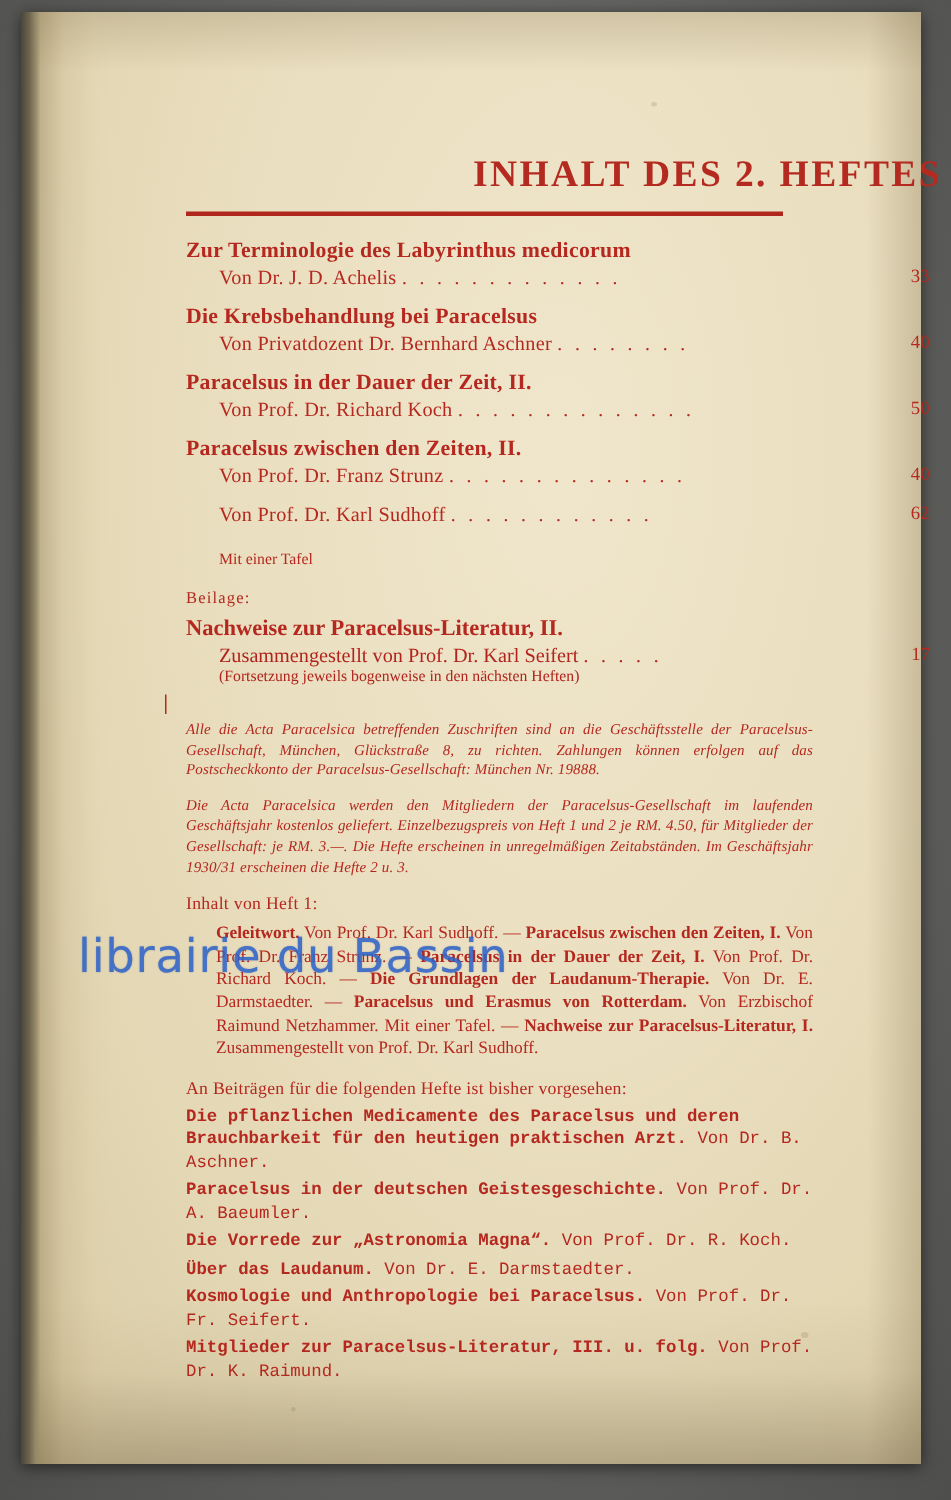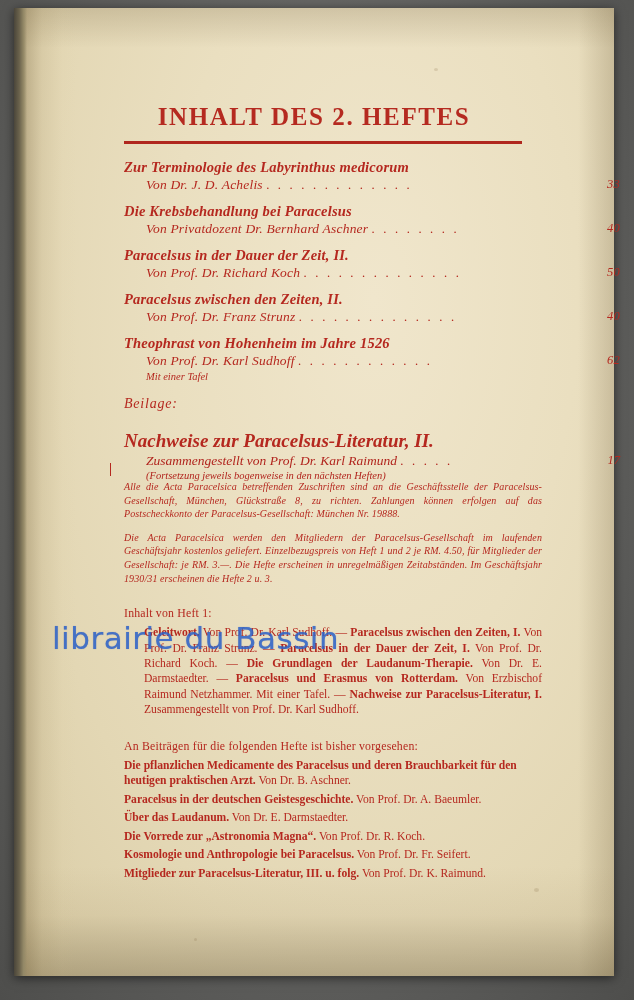--- a/index.html
+++ b/index.html
@@ -93,24 +93,24 @@
   .content {
     position: absolute;
     left: 0;
     top: 0;
     width: 600px;
     height: 968px;
     color: #b1241d;
   }
   h1.title {
     position: absolute;
-    left: 0;
+    left: 14px;
     top: 95px;
     width: 600px;
-    text-align: center;
+    text-align: right;
     margin: 0;
     font-size: 25px;
     font-weight: bold;
     letter-spacing: 1.6px;
     color: #b52a20;
     font-family: "Liberation Serif", serif;
   }
   .rule {
     position: absolute;
     left: 110px;
@@ -118,21 +118,20 @@
     width: 398px;
     height: 3px;
     background: #b0271e;
   }
 
   .toc {
     position: absolute;
     left: 110px;
     top: 150px;
     width: 420px;
-    font-style: italic;
   }
   .toc-entry {
     position: relative;
     margin-bottom: 8px;
   }
   .toc-main {
     font-size: 14.5px;
     font-weight: bold;
     color: #b5281f;
     letter-spacing: 0.2px;
@@ -155,34 +154,34 @@
   .pnum {
     position: absolute;
     right: -76px;
     font-size: 12.5px;
     color: #b5281f;
   }
   .toc-note {
     padding-left: 22px;
     font-size: 10.5px;
     color: #b5281f;
-    margin-top: 1px;
+    margin-top: 16px;
   }
 
   .beilage-label {
     margin-top: 14px;
-    font-size: 14px;
+    font-size: 11px;
     color: #b5281f;
     letter-spacing: 0.8px;
   }
   .beilage-title {
-    font-size: 19px;
+    font-size: 15px;
     font-weight: bold;
     color: #b5281f;
-    margin-top: 18px;
+    margin-top: 6px;
   }
   .beilage-sub {
     position: relative;
     padding-left: 22px;
     font-size: 13.5px;
     margin-top: 1px;
     white-space: nowrap;
   }
   .beilage-paren {
     padding-left: 22px;
@@ -212,33 +211,33 @@
     line-height: 1.36;
     margin-bottom: 10px;
     text-align: justify;
     letter-spacing: 0.1px;
     font-style: italic;
   }
   .heading-sm {
     font-size: 11.8px;
     margin-bottom: 4px;
     letter-spacing: 0.2px;
-    margin-top: 21px;
   }
   .listing {
     font-size: 11.6px;
     line-height: 1.33;
     text-align: justify;
     margin-bottom: 11px;
     margin-left: 20px;
   }
   .bold-lead { font-weight: bold; }
   .forthcoming {
     font-size: 11.6px;
     line-height: 1.34;
+    font-family: Liberation Mono, monospace;
   }
   .forthcoming .row { margin-bottom: 3px; }
 
   
   .stamp {
     position: absolute;
     left: 38px;
     top: 612px;
     font-family: "DejaVu Sans", sans-serif;
     font-size: 31px;
@@ -303,33 +302,32 @@
         <div class="toc-entry">
           <div class="toc-main">Paracelsus zwischen den Zeiten, II.</div>
           <div class="toc-sub">
             <span>Von Prof. Dr. Franz Strunz</span>
             <span class="dots">. . . . . . . . . . . . . .</span>
             <span class="pnum">40</span>
           </div>
         </div>
 
         <div class="toc-entry">
-          <div class="toc-main">Theophrast von Hohenheim im Jahre 1526</div>
           <div class="toc-sub">
             <span>Von Prof. Dr. Karl Sudhoff</span>
             <span class="dots">. . . . . . . . . . . .</span>
             <span class="pnum">62</span>
           </div>
           <div class="toc-note">Mit einer Tafel</div>
         </div>
 
         <div class="beilage-label">Beilage:</div>
         <div class="beilage-title">Nachweise zur Paracelsus-Literatur, II.</div>
         <div class="beilage-sub">
-          <span>Zusammengestellt von Prof. Dr. Karl Raimund</span>
+          <span>Zusammengestellt von Prof. Dr. Karl Seifert</span>
           <span class="dots">. . . . .</span>
           <span class="pnum">17</span>
         </div>
         <div class="beilage-paren">(Fortsetzung jeweils bogenweise in den nächsten Heften)</div>
       </div>
 
       <div class="margin-mark"></div>
 
       <div class="body-blocks">
 
@@ -345,26 +343,26 @@
         <div class="forthcoming">
           <div class="row">
             <span class="bold-lead">Die pflanzlichen Medicamente des Paracelsus und deren Brauchbarkeit für den heutigen praktischen Arzt.</span>
             <span>Von Dr. B. Aschner.</span>
           </div>
           <div class="row">
             <span class="bold-lead">Paracelsus in der deutschen Geistesgeschichte.</span>
             <span>Von Prof. Dr. A. Baeumler.</span>
           </div>
           <div class="row">
+            <span class="bold-lead">Die Vorrede zur „Astronomia Magna“.</span>
+            <span>Von Prof. Dr. R. Koch.</span>
+          </div>
+          <div class="row">
             <span class="bold-lead">Über das Laudanum.</span>
             <span>Von Dr. E. Darmstaedter.</span>
-          </div>
-          <div class="row">
-            <span class="bold-lead">Die Vorrede zur „Astronomia Magna“.</span>
-            <span>Von Prof. Dr. R. Koch.</span>
           </div>
           <div class="row">
             <span class="bold-lead">Kosmologie und Anthropologie bei Paracelsus.</span>
             <span>Von Prof. Dr. Fr. Seifert.</span>
           </div>
           <div class="row">
             <span class="bold-lead">Mitglieder zur Paracelsus-Literatur, III. u. folg.</span>
             <span>Von Prof. Dr. K. Raimund.</span>
           </div>
         </div>

